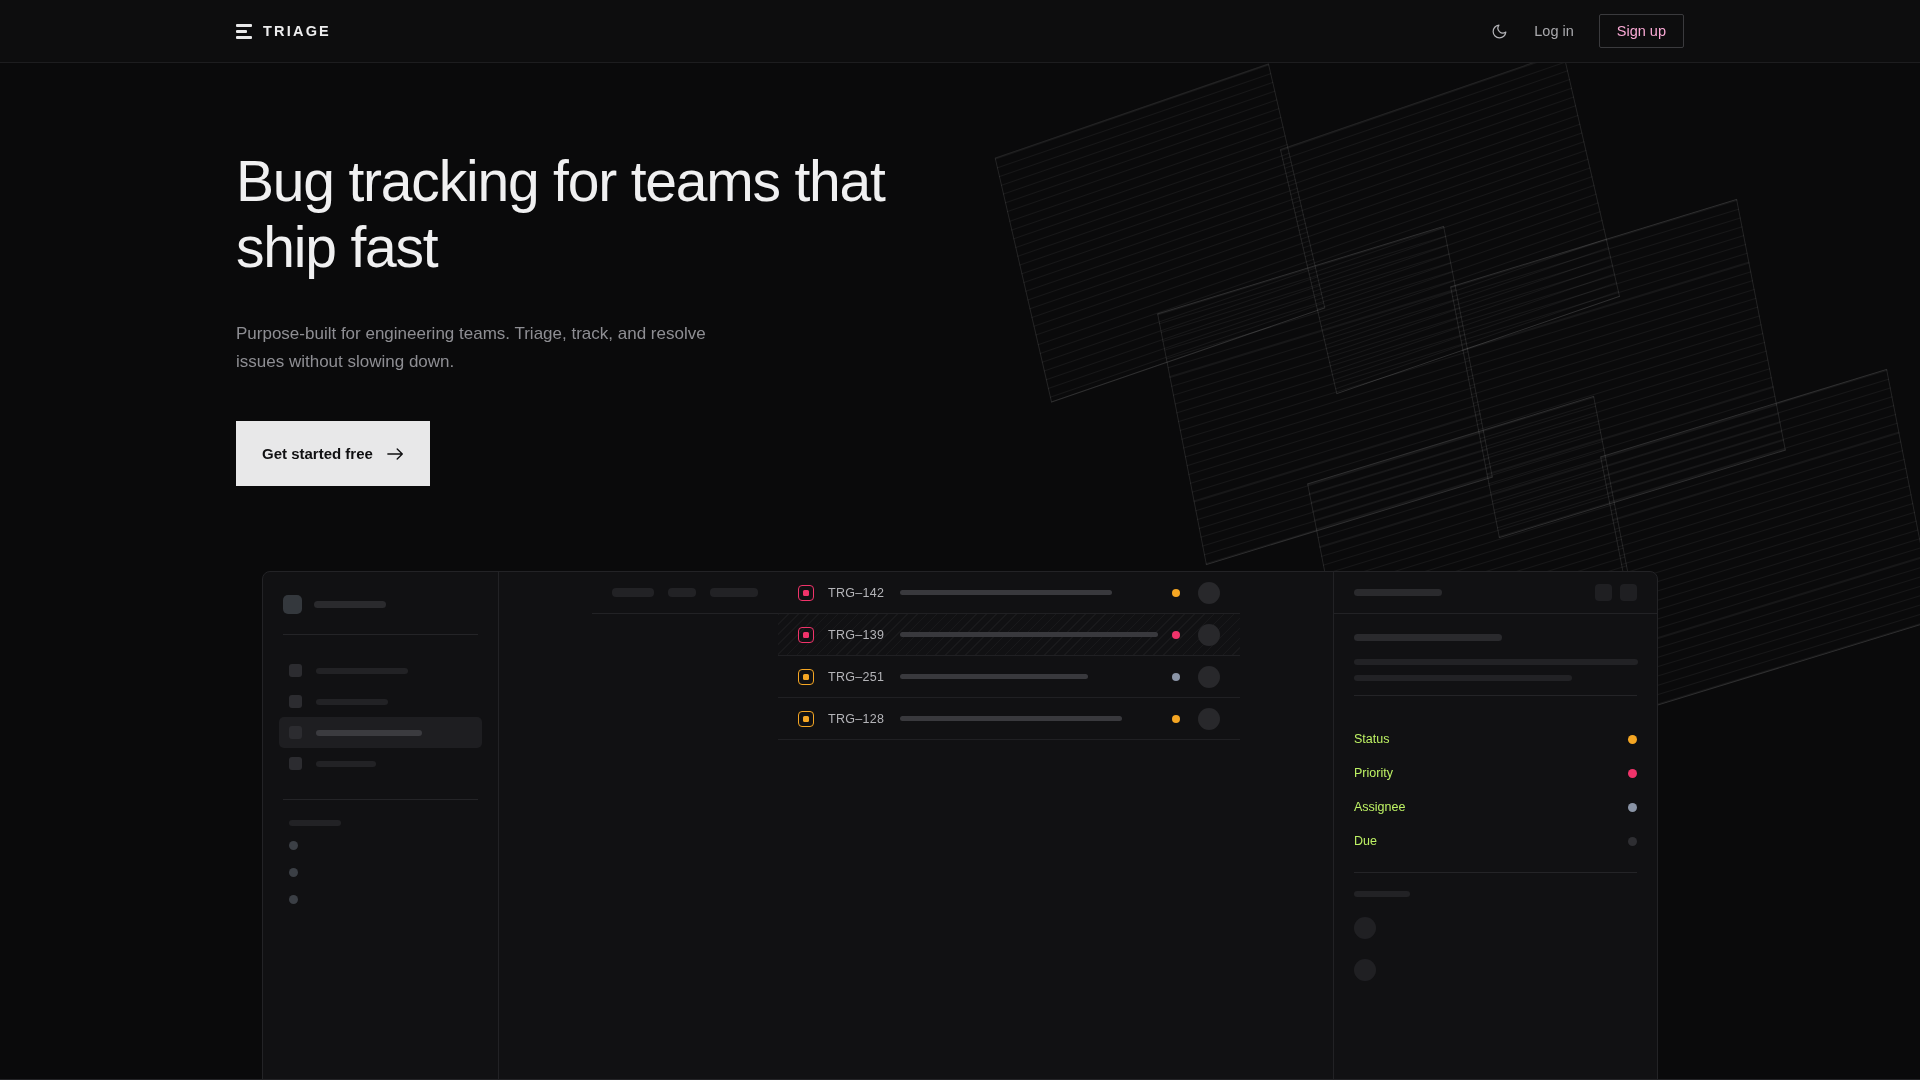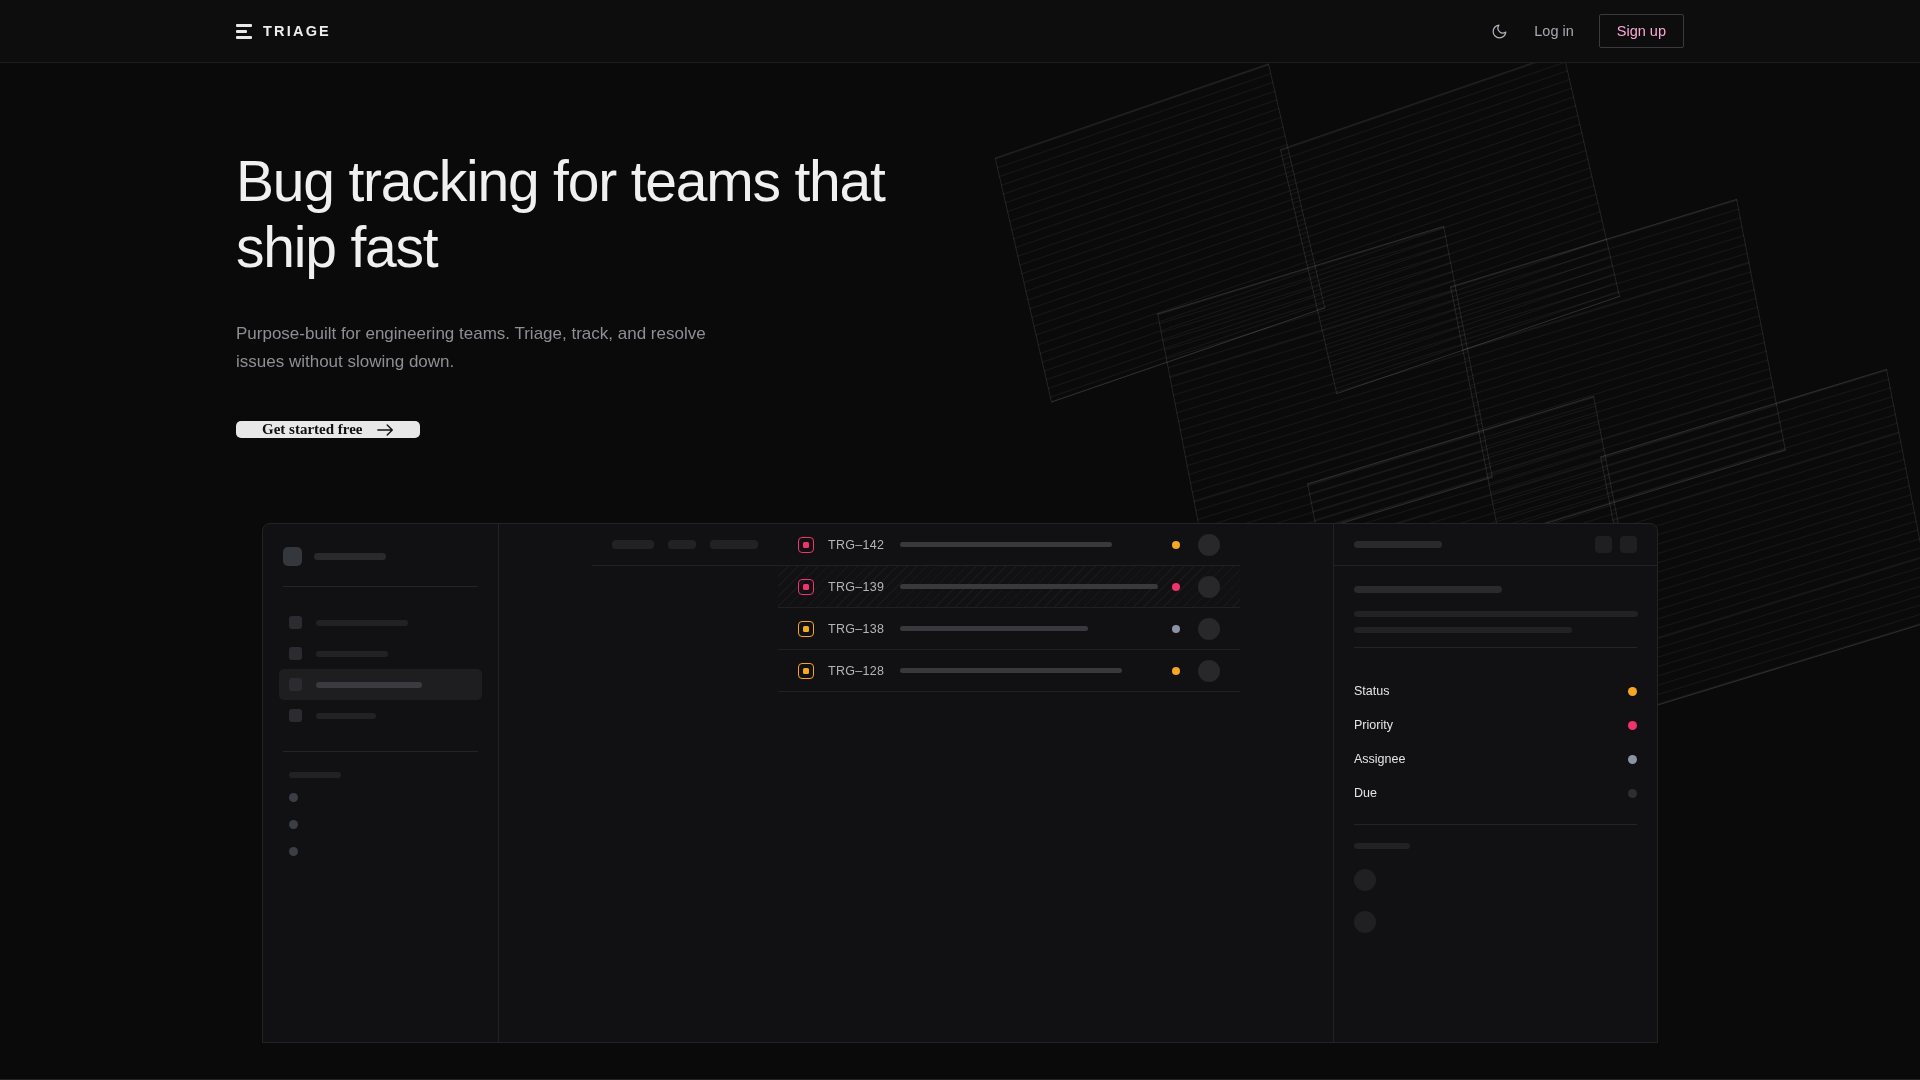--- a/index.html
+++ b/index.html
@@ -77,22 +77,22 @@
     color:#f0f0f1; font-size:57px; line-height:1.16;
     font-weight:400; letter-spacing:-1.2px; max-width:720px;
   }
   .subhead {
     margin-top:40px;
     color:#8e8e93; font-size:17px; line-height:1.62; max-width:470px;
   }
   .cta {
     margin-top:46px; display:inline-flex; align-items:center; gap:14px;
     background:#e8e8e9; color:#101012;
-    font-size:15px; font-weight:700; font-family:Liberation Serif, serif;
-    padding:0 26px; border:none; cursor:pointer; border-radius:5px;
+    font-size:15px; font-weight:700; font-family:Liberation Sans, sans-serif;
+    padding:24px 26px; border:none; cursor:pointer; border-radius:0;
   }
 
   
   .mock {
     position:relative; z-index:2;
     margin:85px auto 0; width:1396px; height:520px;
     background:#111113;
     border:1px solid #232326;
     border-radius:8px 8px 0 0;
     display:flex; overflow:hidden;
@@ -162,21 +162,21 @@
     display:flex; align-items:center; padding:0 20px; gap:10px;
   }
   .detail-actions { margin-left:auto; display:flex; gap:8px; }
   .detail-actions i { width:17px; height:17px; border-radius:4px; background:#1f1f22; display:block; cursor:pointer; }
   .detail-body { padding:20px; }
   .meta { margin-top:26px; }
   .meta-row {
     display:flex; align-items:center; justify-content:space-between;
     padding:10px 0;
   }
-  .meta-label { color:#e5e5e5; font-size:12.5px; }
+  .meta-label { color:#bef264; font-size:12.5px; }
   .meta-dot { width:9px; height:9px; border-radius:50%; display:block; }
   .detail-div { height:1px; background:#242427; margin:14px 0 18px; }
   .activity i { width:22px; height:22px; border-radius:50%; background:#202023; display:block; margin-top:20px; }
 </style>
 </head>
 <body>
 
 <div class="page">
 
   <div class="nav">
@@ -289,21 +289,21 @@
               <span class="row-title" style="width:258px"></span>
               <span class="row-right">
                 <span class="row-status" style="background:#f0336a"></span>
                 <span class="row-avatar"></span>
               </span>
             </div>
             <div class="row">
               <span class="badge" style="color:#f5a623">
                 <span></span>
               </span>
-              <span class="row-id">TRG–138</span>
+              <span class="row-id">TRG–251</span>
               <span class="row-title" style="width:188px"></span>
               <span class="row-right">
                 <span class="row-status" style="background:#8a94a6"></span>
                 <span class="row-avatar"></span>
               </span>
             </div>
             <div class="row">
               <span class="badge" style="color:#f5a623">
                 <span></span>
               </span>

